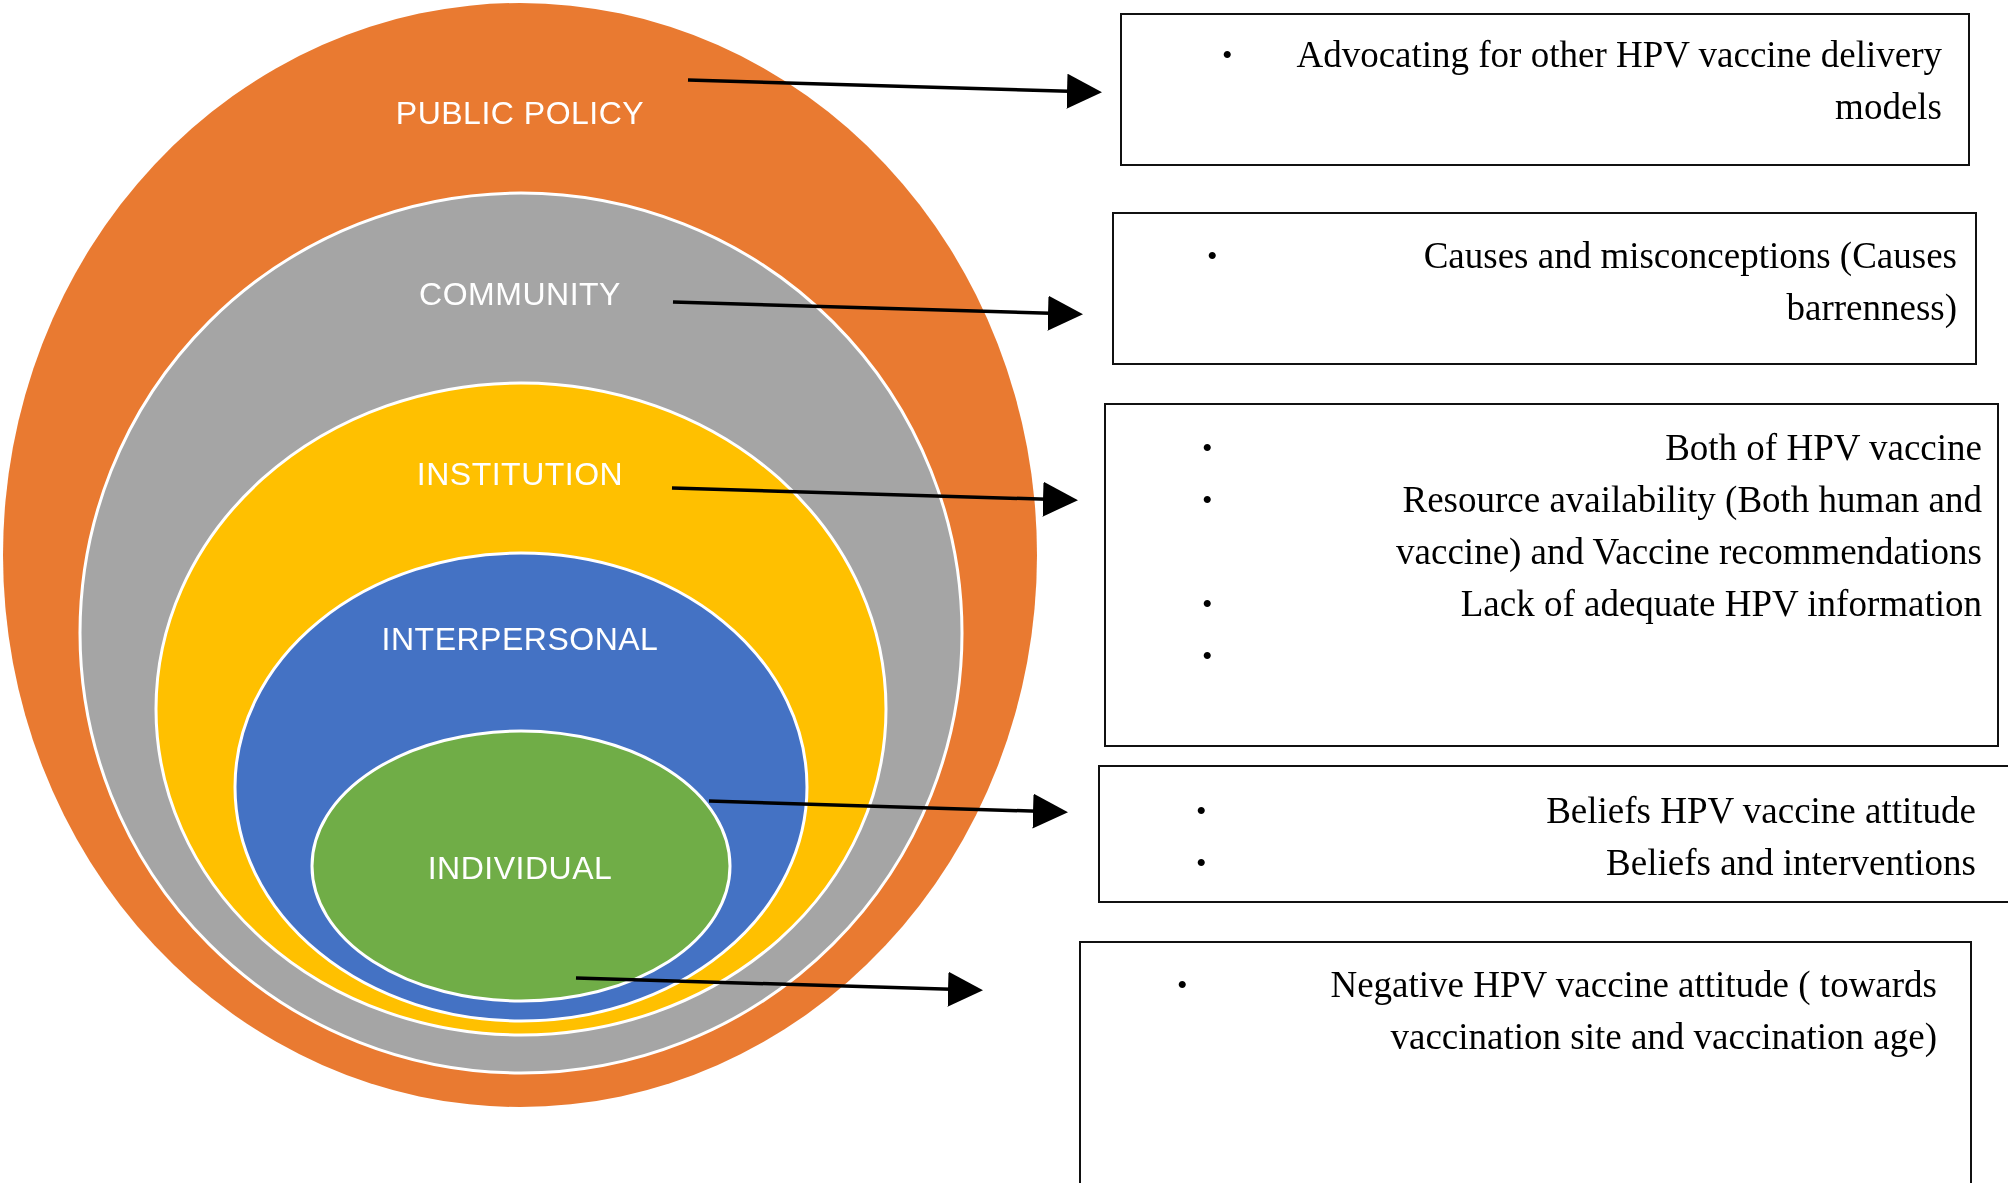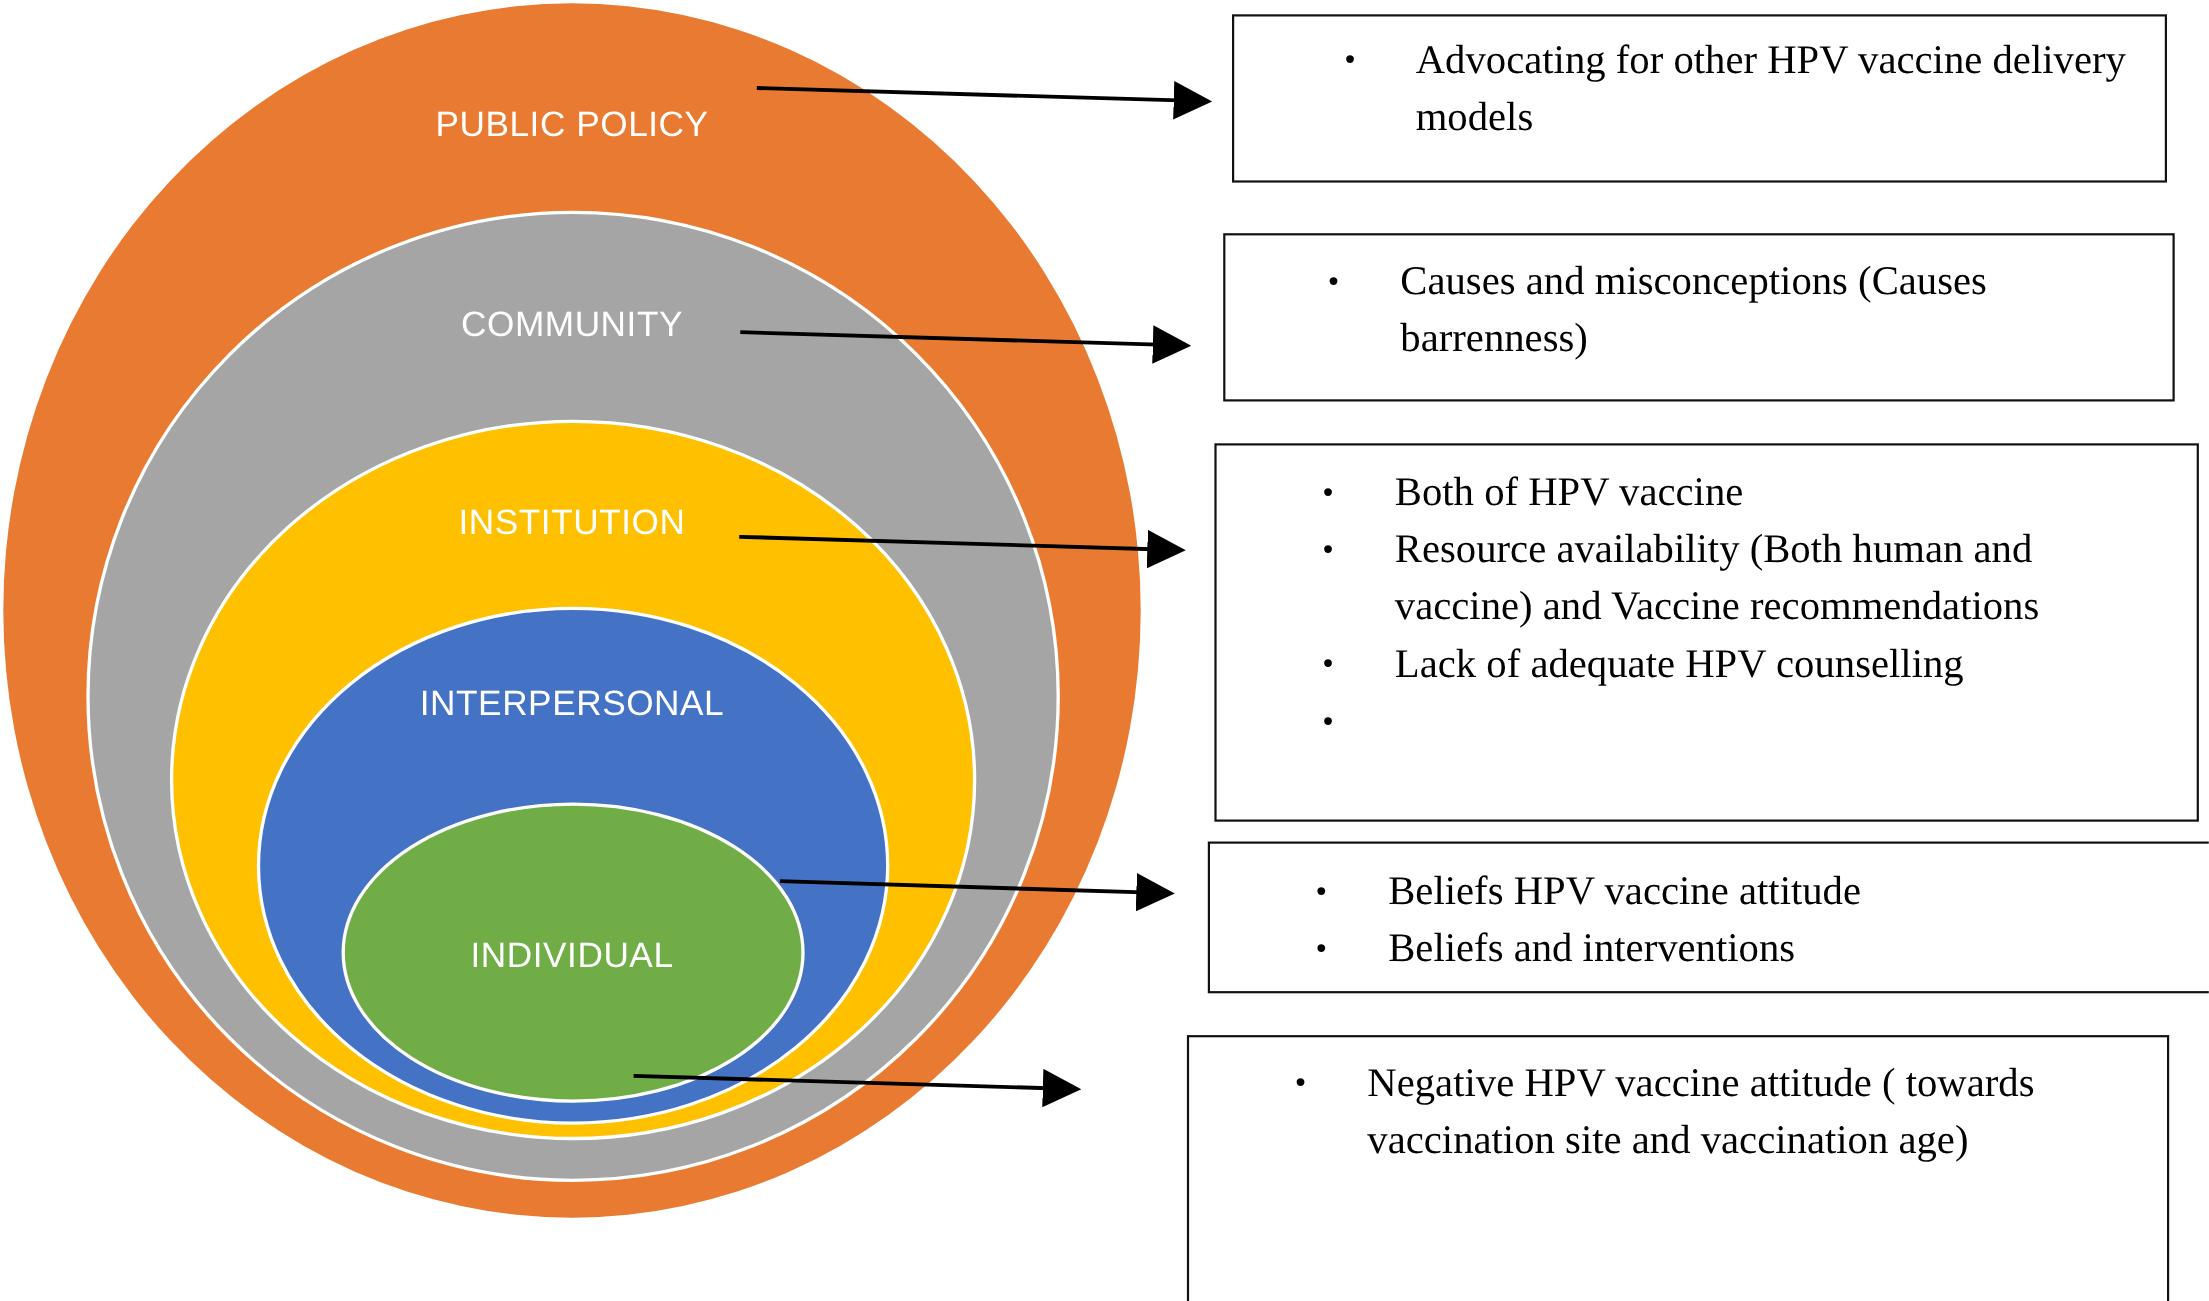--- a/index.html
+++ b/index.html
@@ -30,21 +30,21 @@
     line-height: 52px;
     color: #000000;
     transform-origin: left center;
   }
   .box .bullet {
     position: absolute;
     top: 0;
     font-size: 30px;
     line-height: 52px;
   }
-  .box .text { display: block; }
+  .box .text { display: block; text-align: right; }
 </style>
 </head>
 <body>
 
 <div id="stage">
   <svg id="diagram" width="2008" height="1183" viewBox="0 0 2008 1183">
     <defs>
       <marker id="arrowhead" markerWidth="10" markerHeight="10" refX="8" refY="5" orient="auto" markerUnits="strokeWidth">
         <path d="M0,0 L10,5 L0,10 z" fill="#000000"></path>
       </marker>
@@ -92,21 +92,21 @@
       <li style="padding-left:66px;">
         <span class="bullet" style="left:0;">•</span>
         <span class="text">Both of HPV vaccine</span>
       </li>
       <li style="padding-left:66px;">
         <span class="bullet" style="left:0;">•</span>
         <span class="text">Resource availability (Both human and vaccine) and  Vaccine recommendations</span>
       </li>
       <li style="padding-left:66px;">
         <span class="bullet" style="left:0;">•</span>
-        <span class="text">Lack of adequate HPV counselling</span>
+        <span class="text">Lack of adequate HPV information</span>
       </li>
       <li style="padding-left:66px; white-space:pre-wrap;">
         <span class="bullet" style="left:0;">•</span>
         <span class="text"> Raising awareness (Health education and counselling interventions at teen clubs)</span>
       </li>
     </ul>
   </div>
 
   <div class="box" style="left:1098px; top:765px; width:920px; height:138px;">
     <ul style="position:absolute; left:96px; top:18px; width:780px;">

